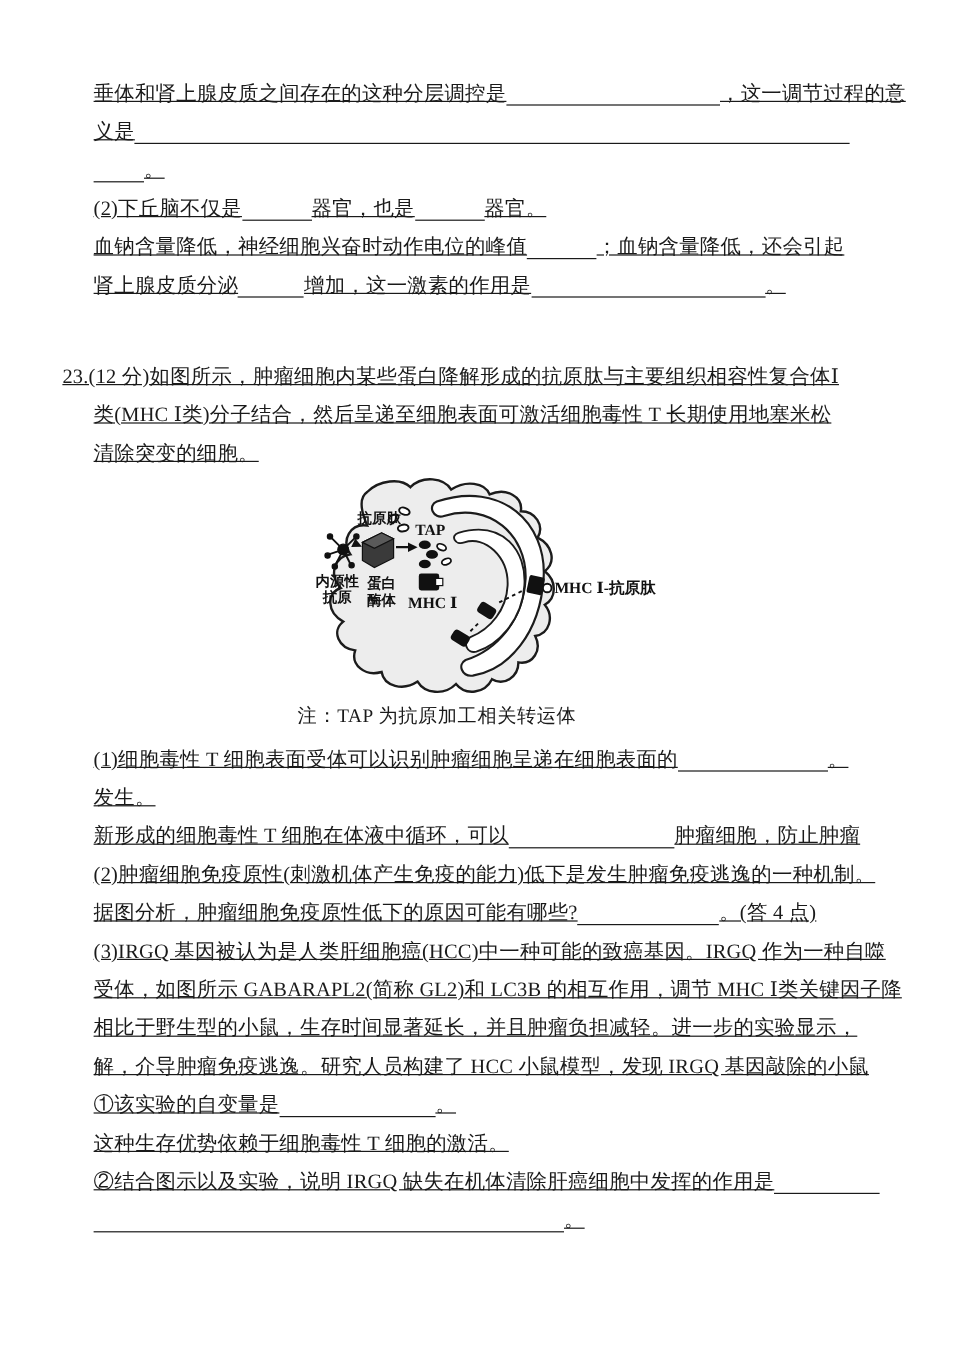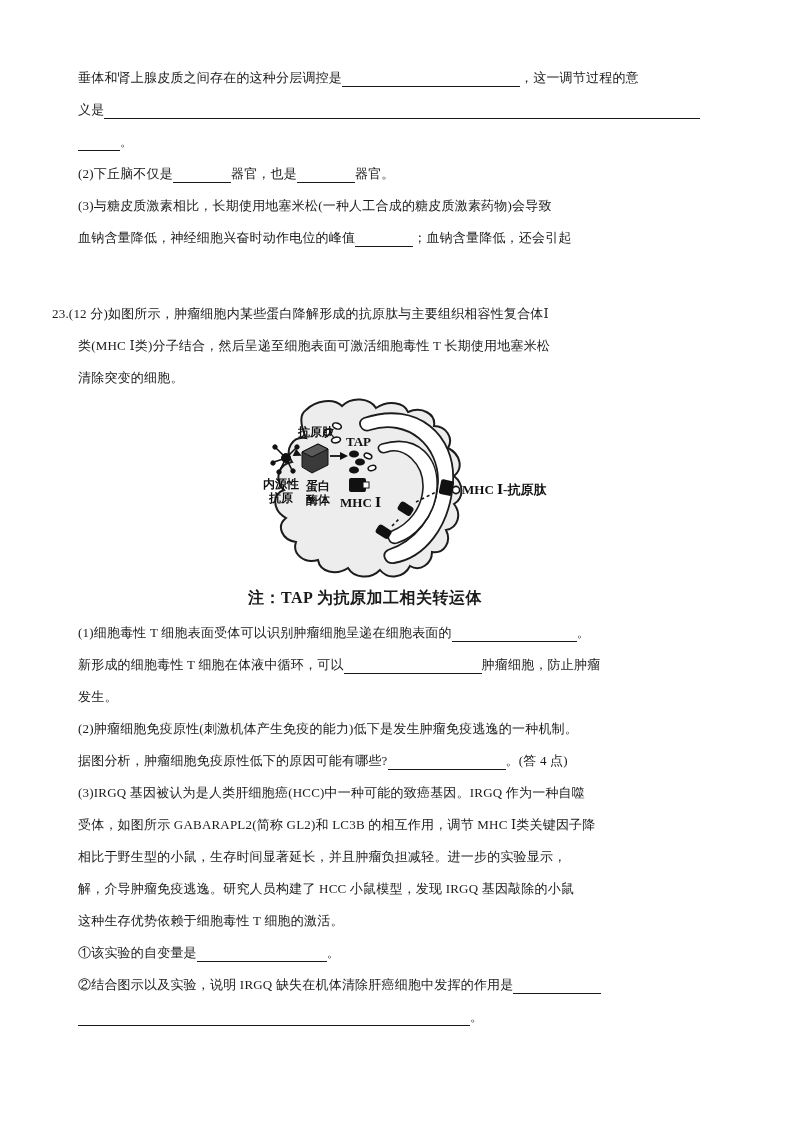--- a/index.html
+++ b/index.html
@@ -3,49 +3,50 @@
 <meta charset="utf-8">
 <style>
   html,body{margin:0;padding:0;}
   body{
     width:800px;height:1131px;background:#ffffff;overflow:hidden;
     font-family:"Liberation Serif","DejaVu Serif",serif;
     color:#1a1a1a;
   }
   .doc{padding:62px 0 0 78px;width:722px;}
   .line{
-    height:32px;line-height:32px;font-size:13px;white-space:nowrap;
+    height:32px;line-height:32px;font-size:17px;white-space:nowrap;
     letter-spacing:0.2px;
+    text-decoration:underline;
   }
   .line.hang{margin-left:-26px;margin-top:44px;}
   .blank{
     display:inline-block;border-bottom:1.6px solid #1a1a1a;height:22px;
     vertical-align:-5px;
   }
   .diagram-wrap{margin:2px 0 0 168px;width:345px;height:185px;}
   .note{
-    margin:4px 0 6px 170px;font-size:16px;font-weight:700;height:26px;
+    margin:4px 0 6px 170px;font-size:16px;font-weight:400;height:26px;
     line-height:26px;letter-spacing:0.5px;
   }
   svg text{font-family:"Liberation Serif","DejaVu Serif",serif;font-weight:700;fill:#111;}
   .lbl-cn{font-size:12px;}
   .lbl-en{font-size:13px;}
 </style>
 </head>
 <body>
 
 <div class="doc">
 
   <div id="top-lines">
       <div class="line"><span>垂体和肾上腺皮质之间存在的这种分层调控是</span><span class="blank" style="width: 178px;"></span><span>，这一调节过程的意</span></div>
       <div class="line"><span>义是</span><span class="blank" style="width: 596px;"></span></div>
       <div class="line"><span class="blank" style="width: 42px;"></span><span>。</span></div>
       <div class="line"><span>(2)下丘脑不仅是</span><span class="blank" style="width: 58px;"></span><span>器官，也是</span><span class="blank" style="width: 58px;"></span><span>器官。</span></div>
-      <div class="line"><span>(3)与糖皮质激素相比，长期使用地塞米松(一种人工合成的糖皮质激素药物)会导致</span></div>
       <div class="line"><span>血钠含量降低，神经细胞兴奋时动作电位的峰值</span><span class="blank" style="width: 58px;"></span><span>；血钠含量降低，还会引起</span></div>
+      <div class="line"><span>肾上腺皮质分泌</span><span class="blank" style="width: 55px;"></span><span>增加，这一激素的作用是</span><span class="blank" style="width: 195px;"></span><span>。</span></div>
       <div class="line hang"><span>23.(12 分)如图所示，肿瘤细胞内某些蛋白降解形成的抗原肽与主要组织相容性复合体Ⅰ</span></div>
       <div class="line"><span>类(MHC Ⅰ类)分子结合，然后呈递至细胞表面可激活细胞毒性 T 长期使用地塞米松</span></div>
       <div class="line"><span>清除突变的细胞。</span></div>
     </div>
 
   <div class="diagram-wrap">
     <svg width="345" height="185" viewBox="0 0 345 185">
 
       <path d="M 60,14 C 70,4 88,2 96,10 C 106,0 124,2 130,12 C 142,4 158,6 162,16
            C 176,10 190,18 188,30 C 200,30 208,42 202,52 C 214,58 218,72 208,80
@@ -123,27 +124,27 @@
       <text class="lbl-cn" x="60" y="108">酶体</text>
       <text class="lbl-en" x="94" y="111">MHC Ⅰ</text>
       <text class="lbl-en" x="216" y="98">MHC Ⅰ-抗原肽</text>
     </svg>
   </div>
 
   <div class="note">注：TAP 为抗原加工相关转运体</div>
 
   <div id="bottom-lines">
       <div class="line"><span>(1)细胞毒性 T 细胞表面受体可以识别肿瘤细胞呈递在细胞表面的</span><span class="blank" style="width: 125px;"></span><span>。</span></div>
+      <div class="line"><span>发生。</span></div>
       <div class="line"><span>新形成的细胞毒性 T 细胞在体液中循环，可以</span><span class="blank" style="width: 138px;"></span><span>肿瘤细胞，防止肿瘤</span></div>
-      <div class="line"><span>发生。</span></div>
       <div class="line"><span>(2)肿瘤细胞免疫原性(刺激机体产生免疫的能力)低下是发生肿瘤免疫逃逸的一种机制。</span></div>
       <div class="line"><span>据图分析，肿瘤细胞免疫原性低下的原因可能有哪些?</span><span class="blank" style="width: 118px;"></span><span>。(答 4 点)</span></div>
       <div class="line"><span>(3)IRGQ 基因被认为是人类肝细胞癌(HCC)中一种可能的致癌基因。IRGQ 作为一种自噬</span></div>
       <div class="line"><span>受体，如图所示 GABARAPL2(简称 GL2)和 LC3B 的相互作用，调节 MHC Ⅰ类关键因子降</span></div>
       <div class="line"><span>相比于野生型的小鼠，生存时间显著延长，并且肿瘤负担减轻。进一步的实验显示，</span></div>
       <div class="line"><span>解，介导肿瘤免疫逃逸。研究人员构建了 HCC 小鼠模型，发现 IRGQ 基因敲除的小鼠</span></div>
+      <div class="line"><span>①该实验的自变量是</span><span class="blank" style="width: 130px;"></span><span>。</span></div>
       <div class="line"><span>这种生存优势依赖于细胞毒性 T 细胞的激活。</span></div>
-      <div class="line"><span>①该实验的自变量是</span><span class="blank" style="width: 130px;"></span><span>。</span></div>
       <div class="line"><span>②结合图示以及实验，说明 IRGQ 缺失在机体清除肝癌细胞中发挥的作用是</span><span class="blank" style="width: 88px;"></span></div>
       <div class="line"><span class="blank" style="width: 392px;"></span><span>。</span></div>
     </div>
 
 </div>
 
 </body></html>

